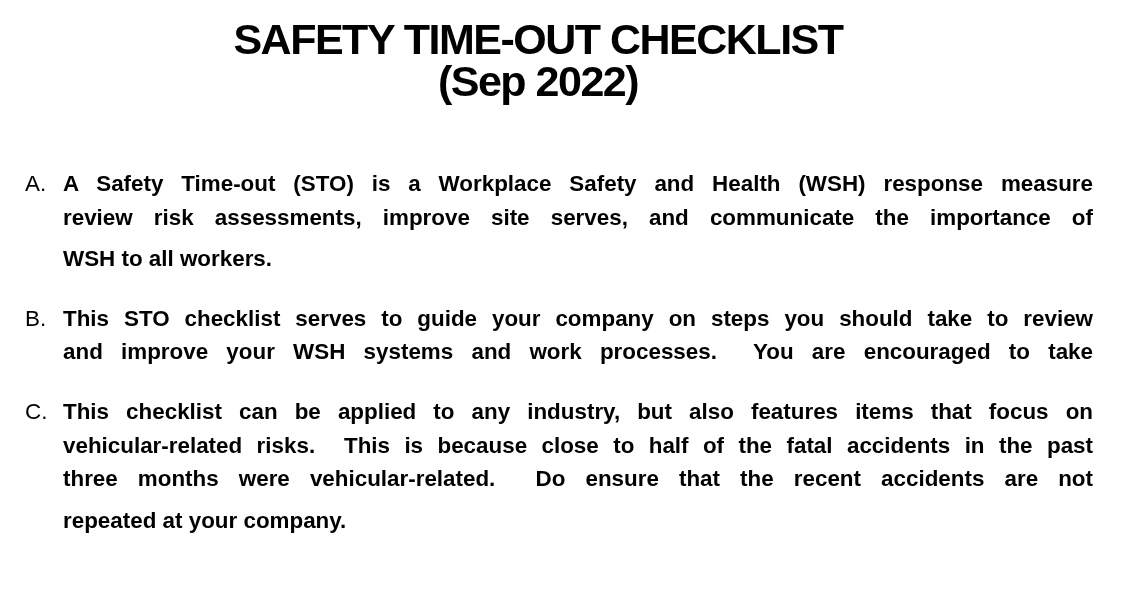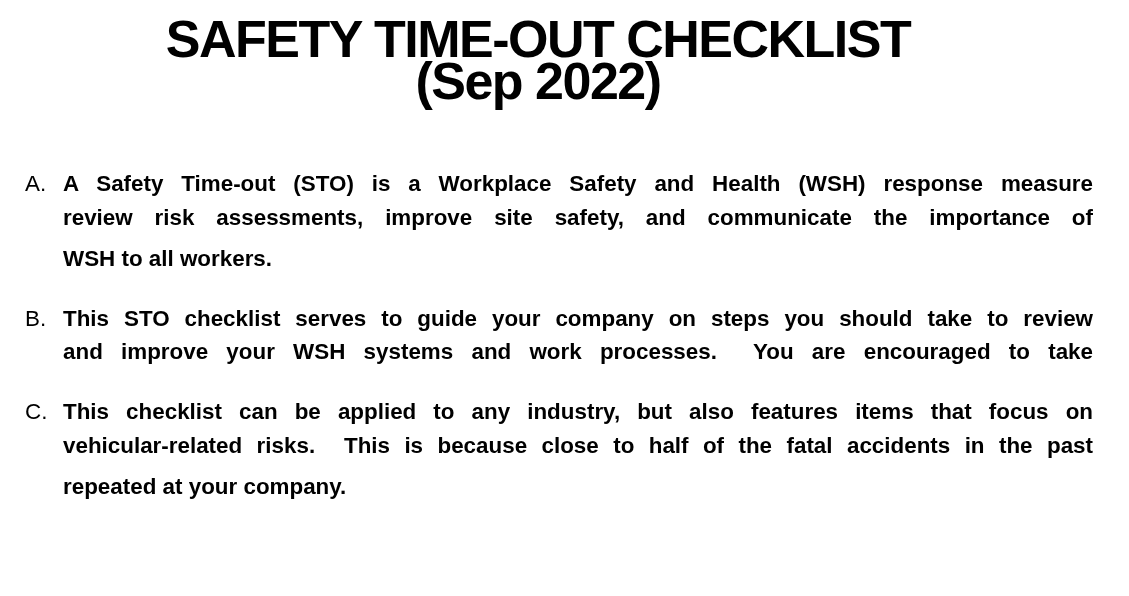--- a/index.html
+++ b/index.html
@@ -16,21 +16,21 @@
     box-sizing: border-box;
   }
   .title-block {
     margin-top: 18px;
     margin-right: 53px;  
     text-align: center;
   }
   .title {
     margin: 0;
     font-weight: bold;
-    font-size: 52px;
+    font-size: 43px;
     line-height: 42px;
     letter-spacing: -1.5px;
     text-align: center;
   }
   .title-line { display: block; }
 
   .content { margin-top: 65px; }
 
   .para {
     display: flex;
@@ -65,35 +65,36 @@
       <span class="title-line">SAFETY TIME-OUT CHECKLIST</span>
       <span class="title-line">(Sep 2022)</span>
     </h1>
   </header>
 
   <main class="content">
   <section class="para">
     <span class="para-label">A.</span>
     <div class="para-body">
           <div class="line">A Safety Time-out (STO) is a Workplace Safety and Health (WSH) response measure</div>
-          <div class="line">review risk assessments, improve site safety, and communicate the importance of</div>
+          <div class="line">review risk assessments, improve site serves, and communicate the importance of</div>
           <div class="line last">WSH to all workers.</div>
         </div>
   </section>
 
   <section class="para">
     <span class="para-label">B.</span>
     <div class="para-body">
           <div class="line">This STO checklist serves to guide your company on steps you should take to review</div>
           <div class="line">and improve your WSH systems and work processes.&nbsp; You are encouraged to take</div>
         </div>
   </section>
 
   <section class="para">
     <span class="para-label">C.</span>
     <div class="para-body">
           <div class="line">This checklist can be applied to any industry, but also features items that focus on</div>
           <div class="line">vehicular-related risks.&nbsp; This is because close to half of the fatal accidents in the past</div>
+          <div class="line">three months were vehicular-related.&nbsp; Do ensure that the recent accidents are not</div>
           <div class="line last">repeated at your company.</div>
         </div>
   </section>
 </main>
 </div>
 
 </body></html>

